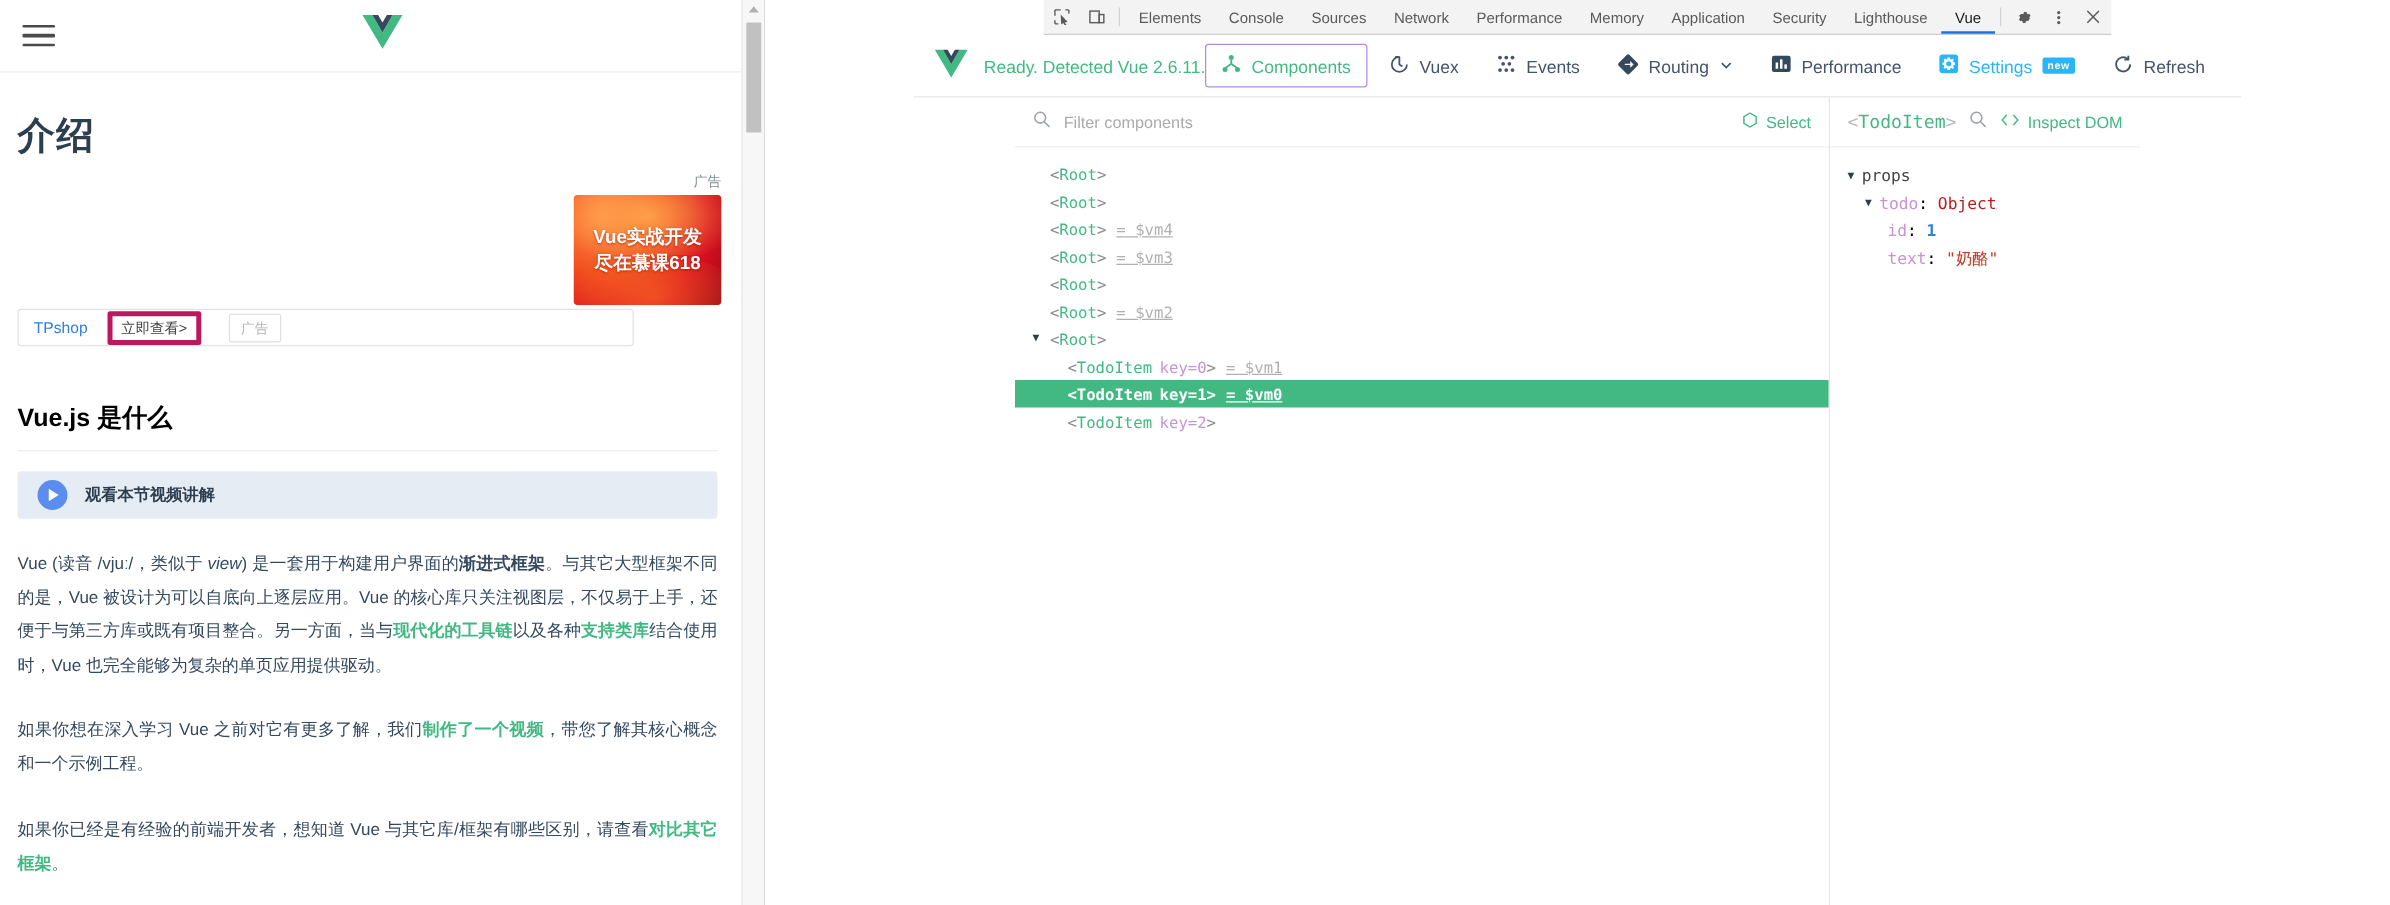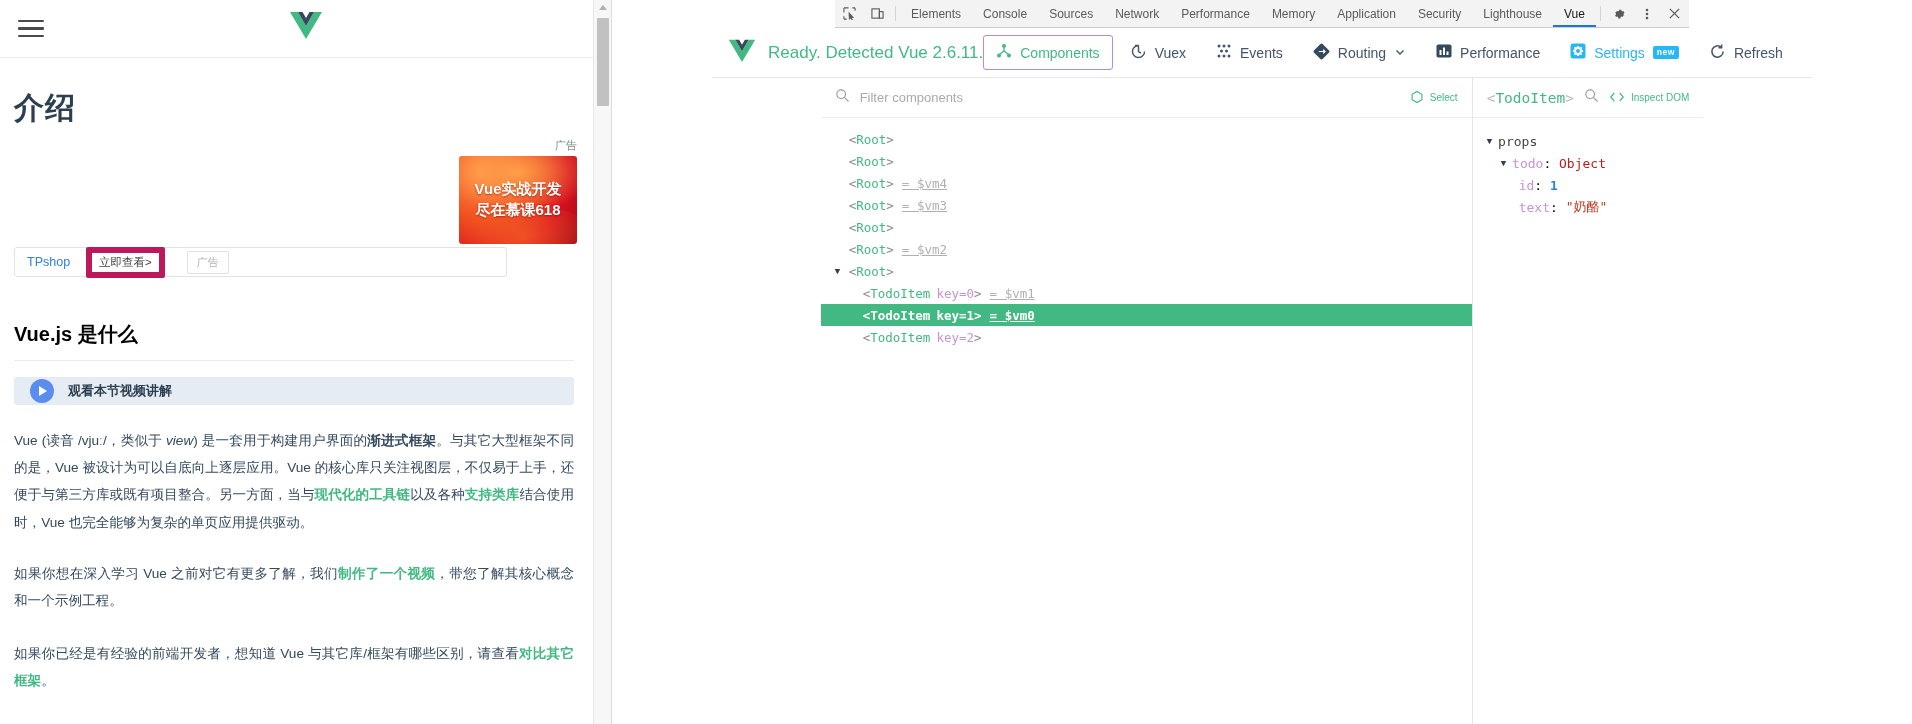--- a/index.html
+++ b/index.html
@@ -43,31 +43,31 @@
   .ad-line { position:relative; z-index:2; color:#fff; font-weight:700; font-size:15px;
              text-shadow: 0 1px 2px rgba(120,0,0,.55); white-space:nowrap; }
 
   .ad-strip {
     margin: 118px 0 0 0; border:1px solid #e3e3e3; border-radius:3px; height: 30px;
     display:flex; align-items:center; padding: 0 12px; gap: 10px; background:#fff; width: 493px;
   }
   .ad-brand { color:#2f80d8; font-size:12.5px; }
   .ad-text  { color:#444; font-size:12.5px; flex: 0 0 auto; }
   .ad-cta {
-    border:6px solid #be185d; border-radius:2px; font-size:11.5px; color:#444;
+    border:4px solid #be185d; border-radius:2px; font-size:11.5px; color:#444;
     padding: 2px 7px; background:#fff; cursor:pointer; margin-left: 6px;
   }
   .ad-tag { border:1px solid #e0e0e0; border-radius:2px; font-size:11px; color:#b5b5b5;
             padding: 3px 9px; margin-left: 12px; }
 
   .h2-title { font-size: 20px; font-weight:700; color:#000000; margin: 44px 0 12px 0; }
   .h2-rule { border:0; border-top:1px solid #eaecef; margin: 12px 0 0 0; width:560px;}
 
   .video-banner {
-    margin-top: 16px; width: 560px; height: 28px; background:#e6ecf3; border-radius:3px;
+    margin-top: 16px; width: 560px; height: 38px; background:#e6ecf3; border-radius:3px;
     display:flex; align-items:center; padding: 0 16px; gap: 14px; cursor:pointer;
   }
   .play-circle { width:24px; height:24px; border-radius:50%; background:#5b8def; position:relative;}
   .play-circle::after{ content:""; position:absolute; left:9px; top:6.5px;
     border-left:8px solid #fff; border-top:5.5px solid transparent; border-bottom:5.5px solid transparent;}
   .video-banner span { font-size:13px; font-weight:700; color:#2c3e50; }
 
   .para { width: 560px; font-size: 13.6px; line-height: 2.0; color:#34495e; margin-top: 22px; text-align: justify; }
   .para.p2 { margin-top: 24px; }
   .para.p3 { margin-top: 26px; }
@@ -93,21 +93,21 @@
   .dt-sep { width:1px; background:#d4d4d4; margin: 6px 4px; }
   .dt-tab { padding: 0 11px; display:flex; align-items:center; cursor:pointer; white-space:nowrap; }
   .dt-tab.active { color:#1a1a1a; box-shadow: inset 0 -2px 0 #1a73e8; }
   .dt-right { margin-left:auto; display:flex; align-items:stretch; }
 
   .vue-toolbar {
     height: 50px; border-bottom:1px solid #e6e6e6; display:flex; align-items:center;
     padding: 0 16px; gap: 0; background:#fff;
   }
   .vt-status { display:flex; align-items:center; gap:12px; }
-  .vt-status .msg { color:#42b983; font-size:17px; }
+  .vt-status .msg { color:#42b983; font-size:14px; }
   .vt-actions { margin-left:auto; display:flex; align-items:center; gap: 4px; }
   .vt-btn {
     display:flex; align-items:center; gap:8px; padding: 7px 12px; border-radius:3px;
     font-size:14px; color:#44546a; cursor:pointer; background:transparent; border:1px solid transparent;
     white-space:nowrap;
   }
   .vt-btn.active { color:#42b983; border:1px solid #b48ae8; background:#fff; }
   .vt-btn.settings { color:#29b6f6; }
   .badge-new {
     background:#29b6f6; color:#fff; font-size:8.5px; font-weight:700; border-radius:2px;
@@ -118,21 +118,21 @@
   .tree-pane { width: 652px; border-right:1px solid #e6e6e6; display:flex; flex-direction:column; }
   .inspect-pane { flex:1; display:flex; flex-direction:column; }
 
   .pane-toolbar {
     height: 40px; border-bottom:1px solid #eeeeee; display:flex; align-items:center;
     padding: 0 14px; gap:10px;
   }
   .filter-input { border:0; outline:0; font-size:13px; color:#34495e; flex:1;
                   font-family:"Liberation Sans",sans-serif; background:transparent; }
   .filter-input::placeholder { color:#aaa; }
-  .pane-act { display:flex; align-items:center; gap:6px; color:#42b983; font-size:10px; cursor:pointer; }
+  .pane-act { display:flex; align-items:center; gap:6px; color:#42b983; font-size:13px; cursor:pointer; }
   .comp-name { font-family:"DejaVu Sans Mono","Liberation Mono",monospace; font-size:14.5px; color:#b9b9b9; }
   .comp-name b { color:#42b983; font-weight:400; }
 
   .tree { padding: 10px 0 0 0; overflow:auto; flex:1;
           font-family:"DejaVu Sans Mono","Liberation Mono",monospace; font-size:12.5px; }
   .tnode { height:22px; display:flex; align-items:center; padding-left: 14px; cursor:pointer; }
   .tnode .caret { width:14px; color:#2c3e50; font-size:9px; }
   .tnode .tag { color:#8b8b8b; }
   .tnode .tag b { color:#42b983; font-weight:400; }
   .tnode .key { color:#c792d6; margin-left:6px; }

